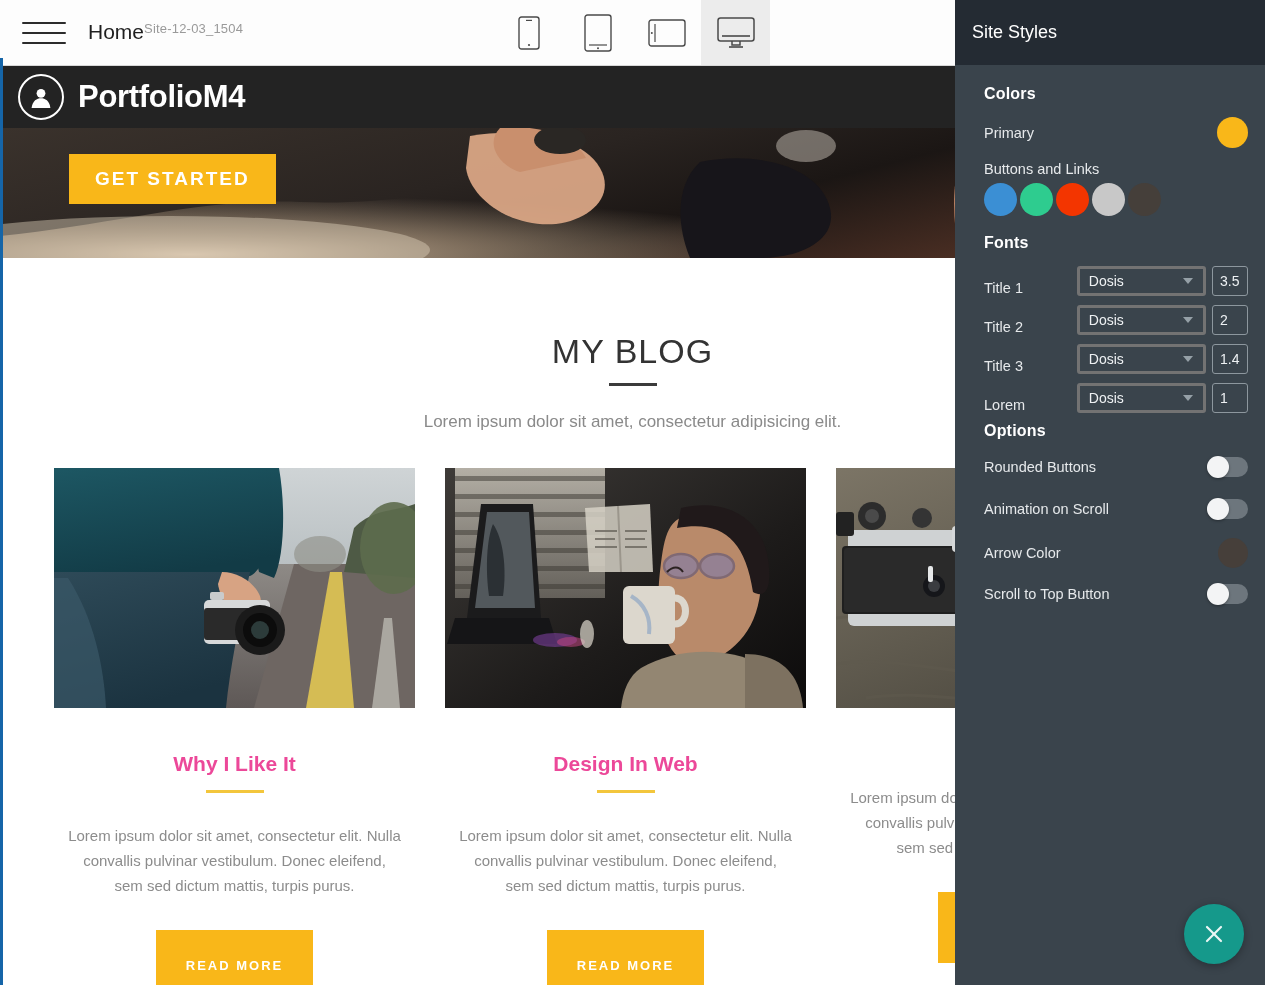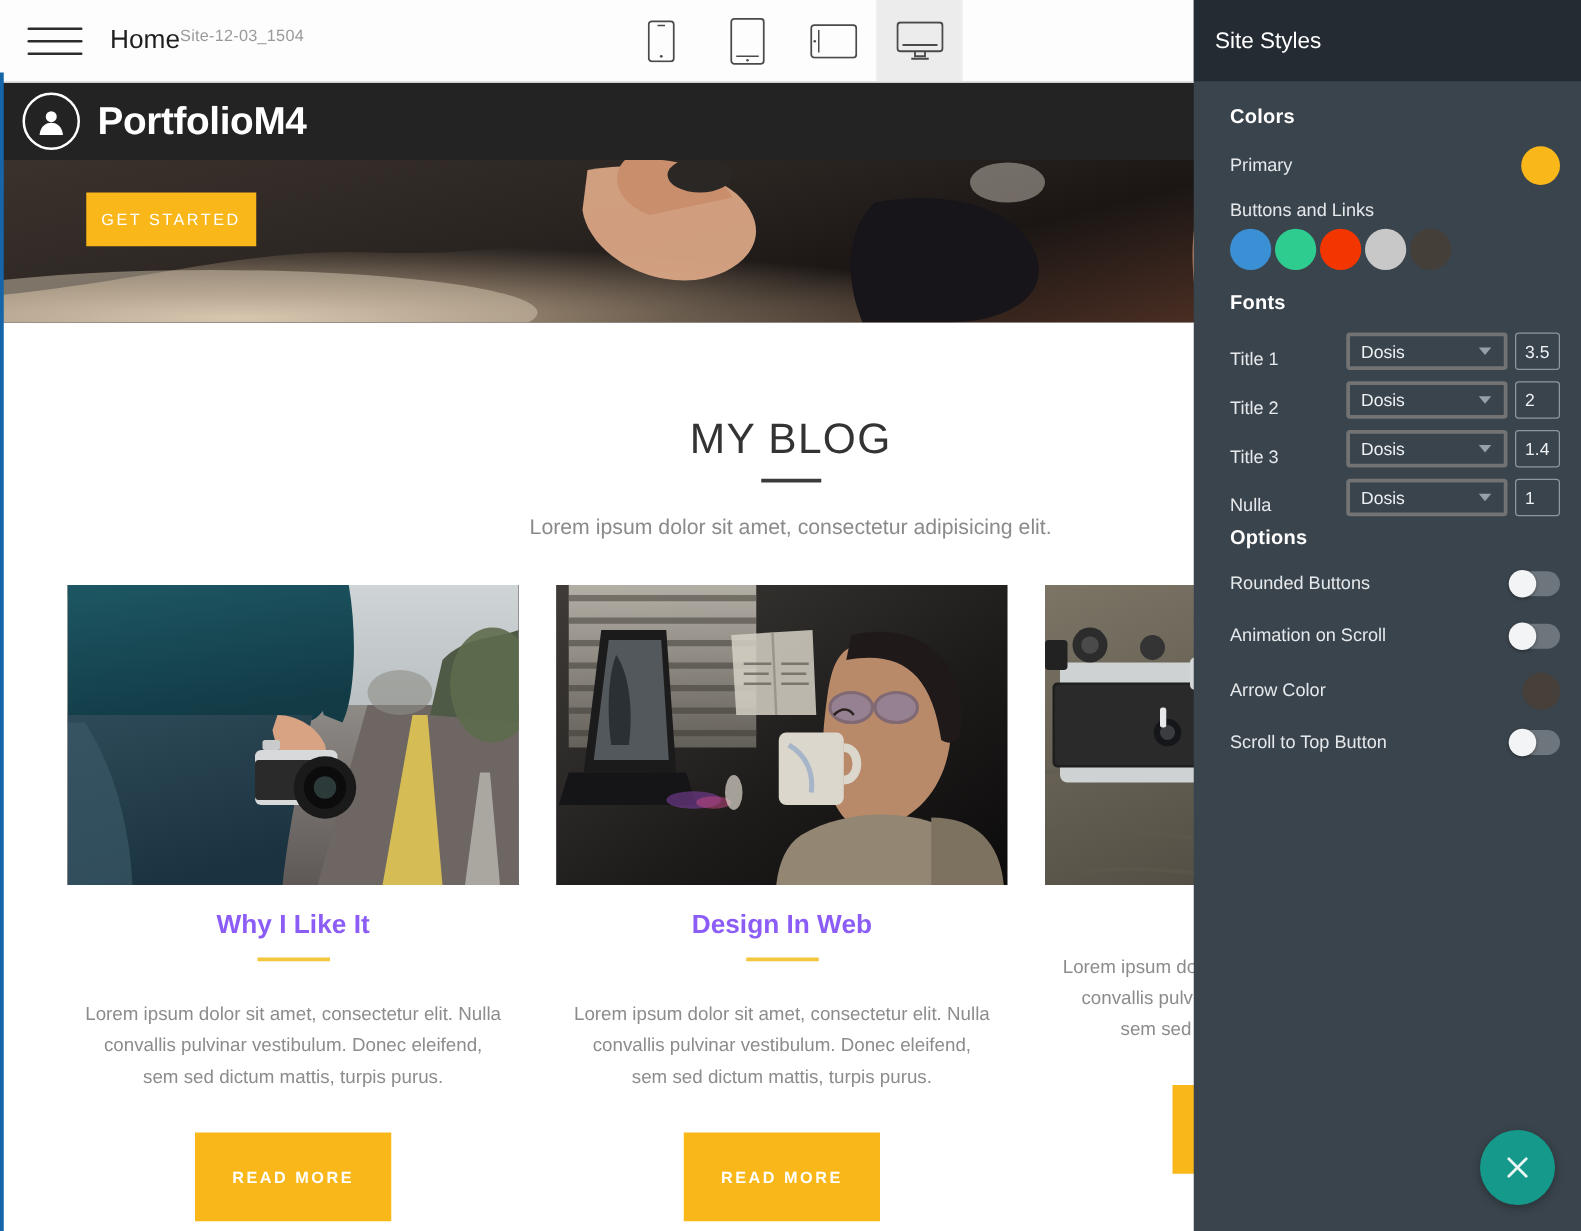--- a/index.html
+++ b/index.html
@@ -74,22 +74,22 @@
   .hero {
     position: relative;
     height: 130px; width: 1265px;
     overflow: hidden;
     background: #2e2723;
   }
   .hero-art { position: absolute; inset: 0; }
   .btn-started {
     position: absolute; left: 69px; top: 26px;
     background: #f9b719; color: #ffffff;
-    font-size: 13px; font-weight: 400; letter-spacing: 2px;
-    padding: 14px 12px; border: none; cursor: pointer;
+    font-size: 19px; font-weight: 700; letter-spacing: 2px;
+    padding: 14px 26px; border: none; cursor: pointer;
   }
 
   
   .blog { padding-top: 74px; background: #fff; }
   .blog-title {
     text-align: center; font-size: 34px; color: #333;
     font-weight: 300; letter-spacing: 1px;
   }
   .title-rule {
     width: 48px; height: 3px; background: #3b3b3b;
@@ -106,21 +106,21 @@
   }
   .card { width: 361px; flex: none; }
   .card-img {
     width: 361px; height: 240px;
     overflow: hidden; position: relative;
     background: #333;
   }
   .card-img svg { display: block; }
   .card-title {
     text-align: center; font-size: 21px; font-weight: 700;
-    color: #8b5cf6; margin-top: 20px;
+    color: #ec4899; margin-top: 44px;
   }
   .card-rule { width: 58px; height: 3px; background: #f3c63c; margin: 14px auto 0; }
   .card-text {
     text-align: center; color: #8c8c8c; font-size: 15px;
     line-height: 25px; margin-top: 30px; padding: 0 14px;
     font-weight: 300;
   }
   .card-btn-wrap { display: flex; justify-content: center; margin-top: 32px; }
   .btn-read {
     background: #f9b719; color: #fff; border: none;
@@ -541,21 +541,21 @@
       <div class="font-row">
         <span class="font-label">Title 3</span>
         <div class="select">
           <span>Dosis</span>
           <span class="caret"></span>
         </div>
         <div class="numbox">1.4</div>
       </div>
 
       <div class="font-row">
-        <span class="font-label">Nulla</span>
+        <span class="font-label">Lorem</span>
         <div class="select">
           <span>Dosis</span>
           <span class="caret"></span>
         </div>
         <div class="numbox">1</div>
       </div>
 
 
       <div class="sec-title">Options</div>
 

